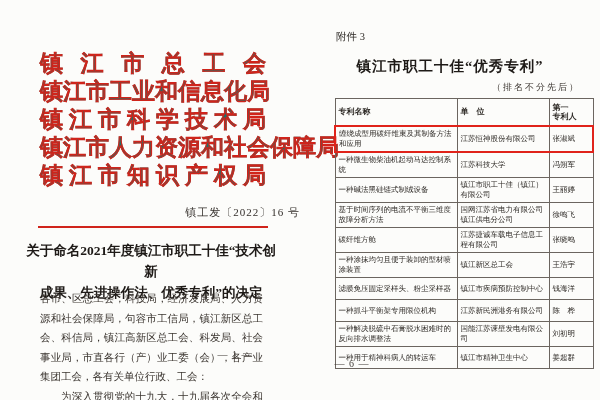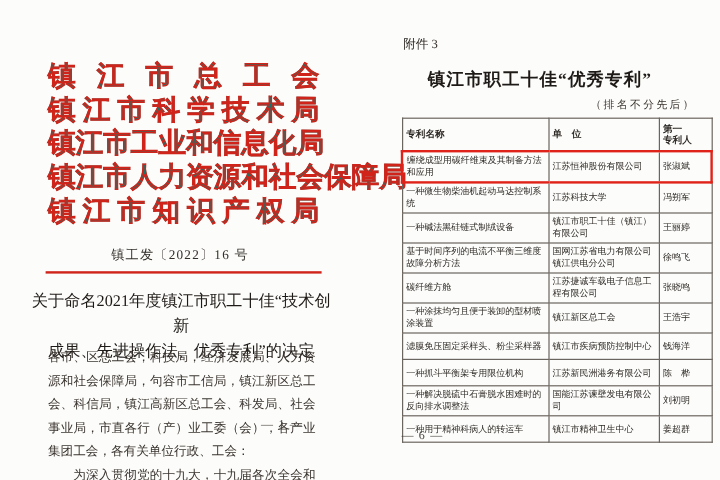--- a/index.html
+++ b/index.html
@@ -14,30 +14,30 @@
   #page-right{left:300px;width:300px;}
 
   
   .org-list{position:absolute;left:40px;top:50px;width:226px;}
   .org-line{
     color:#0f766e;font-weight:bold;font-size:23px;line-height:28px;
     text-align:justify;text-align-last:justify;
     -webkit-text-stroke:0.4px #d0241b;white-space:nowrap;
   }
   .doc-number{
-    position:absolute;left:0;top:205px;width:300px;text-align:center;
+    position:absolute;left:0;top:205px;width:300px;text-align:right;
     font-size:11px;letter-spacing:1px;color:#332e2a;
   }
   .red-rule{
     position:absolute;left:38px;top:226px;width:230px;height:2px;
     background:#d0241b;
   }
   .doc-title{
     position:absolute;left:20px;top:240px;width:262px;text-align:center;
-    font-weight:normal;font-size:13.5px;line-height:21px;color:#1e1a17;
+    font-weight:bold;font-size:13.5px;line-height:21px;color:#1e1a17;
   }
   .body-text{
     position:absolute;left:40px;top:289px;width:223px;
     font-size:10.5px;line-height:19.5px;text-align:justify;color:#3a342f;
   }
   .body-text p{margin:0;}
   .body-text p.indent{text-indent:2em;}
   .page-num{font-size:10px;color:#45403b;letter-spacing:1px;}
   #left-page-num{position:absolute;top:349px;left:205px;width:60px;text-align:center;}
 
@@ -71,22 +71,22 @@
   tr.highlight td:first-child{border-left:2px solid #e0231a;}
   tr.highlight td:last-child{border-right:2px solid #e0231a;}
   #right-page-num{position:absolute;top:358px;left:22px;width:60px;text-align:center;}
 </style>
 </head>
 <body>
 
 <div class="page" id="page-left">
   <div class="org-list">
       <div class="org-line">镇江市总工会</div>
+      <div class="org-line">镇江市工业和信息化局</div>
       <div class="org-line">镇江市科学技术局</div>
-      <div class="org-line">镇江市工业和信息化局</div>
       <div class="org-line">镇江市人力资源和社会保障局</div>
       <div class="org-line">镇江市知识产权局</div>
     </div>
 
   <div class="doc-number">镇工发〔2022〕16 号</div>
 
   <div class="red-rule"></div>
 
   <div class="doc-title">
     <div>关于命名2021年度镇江市职工十佳“技术创新</div>

